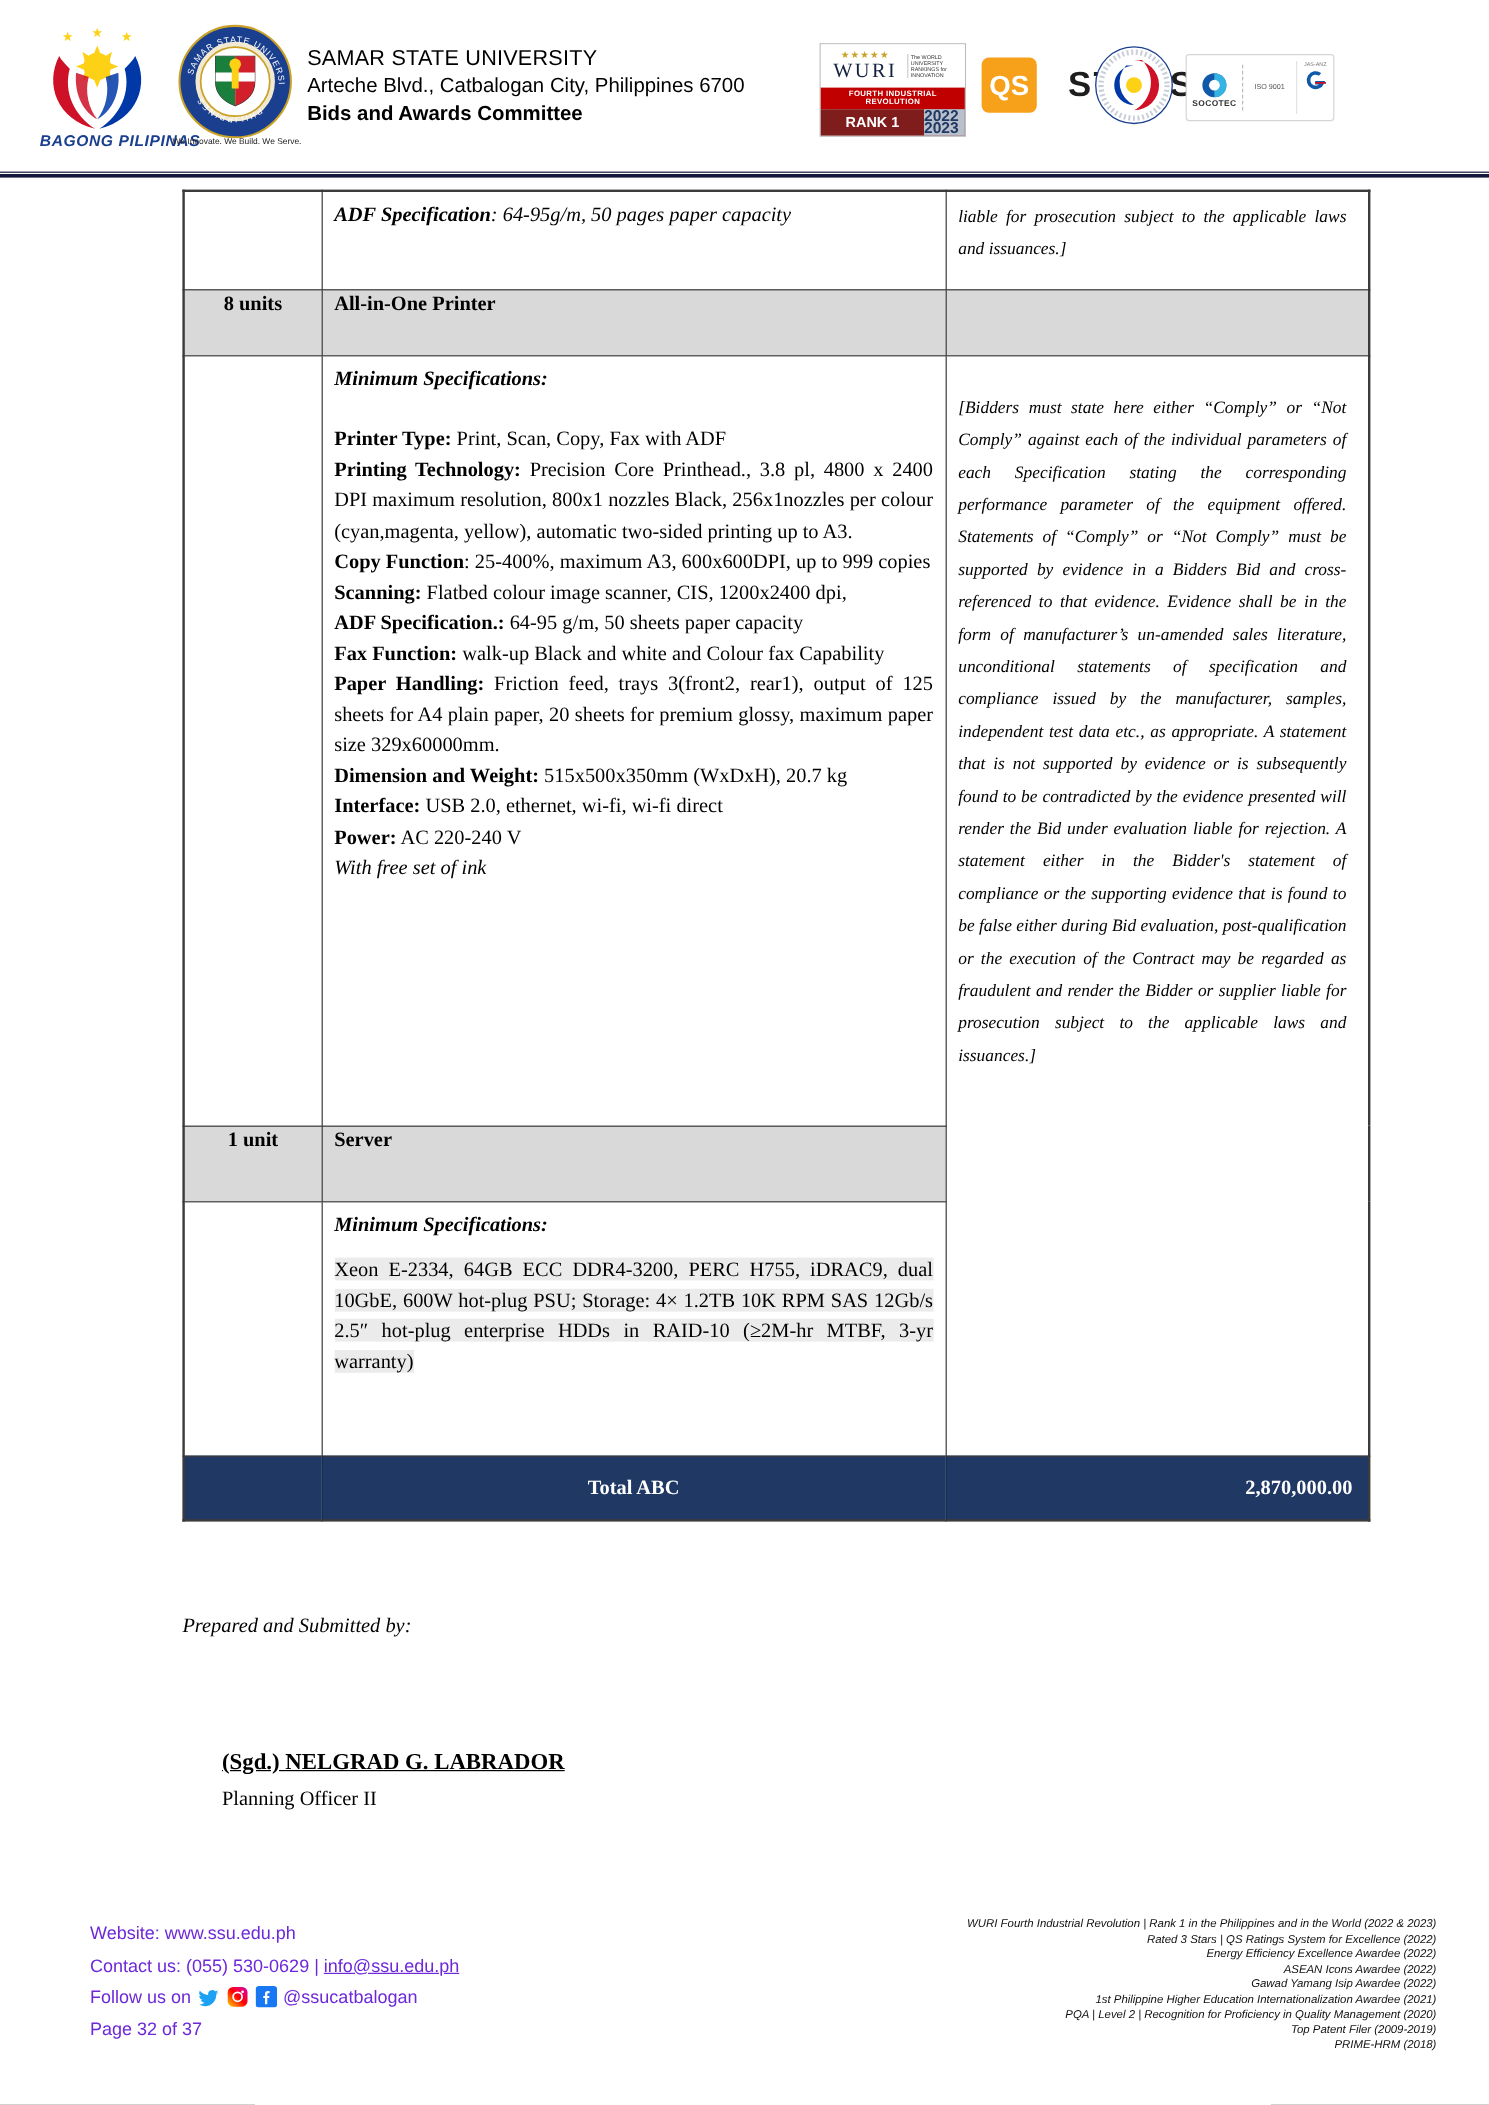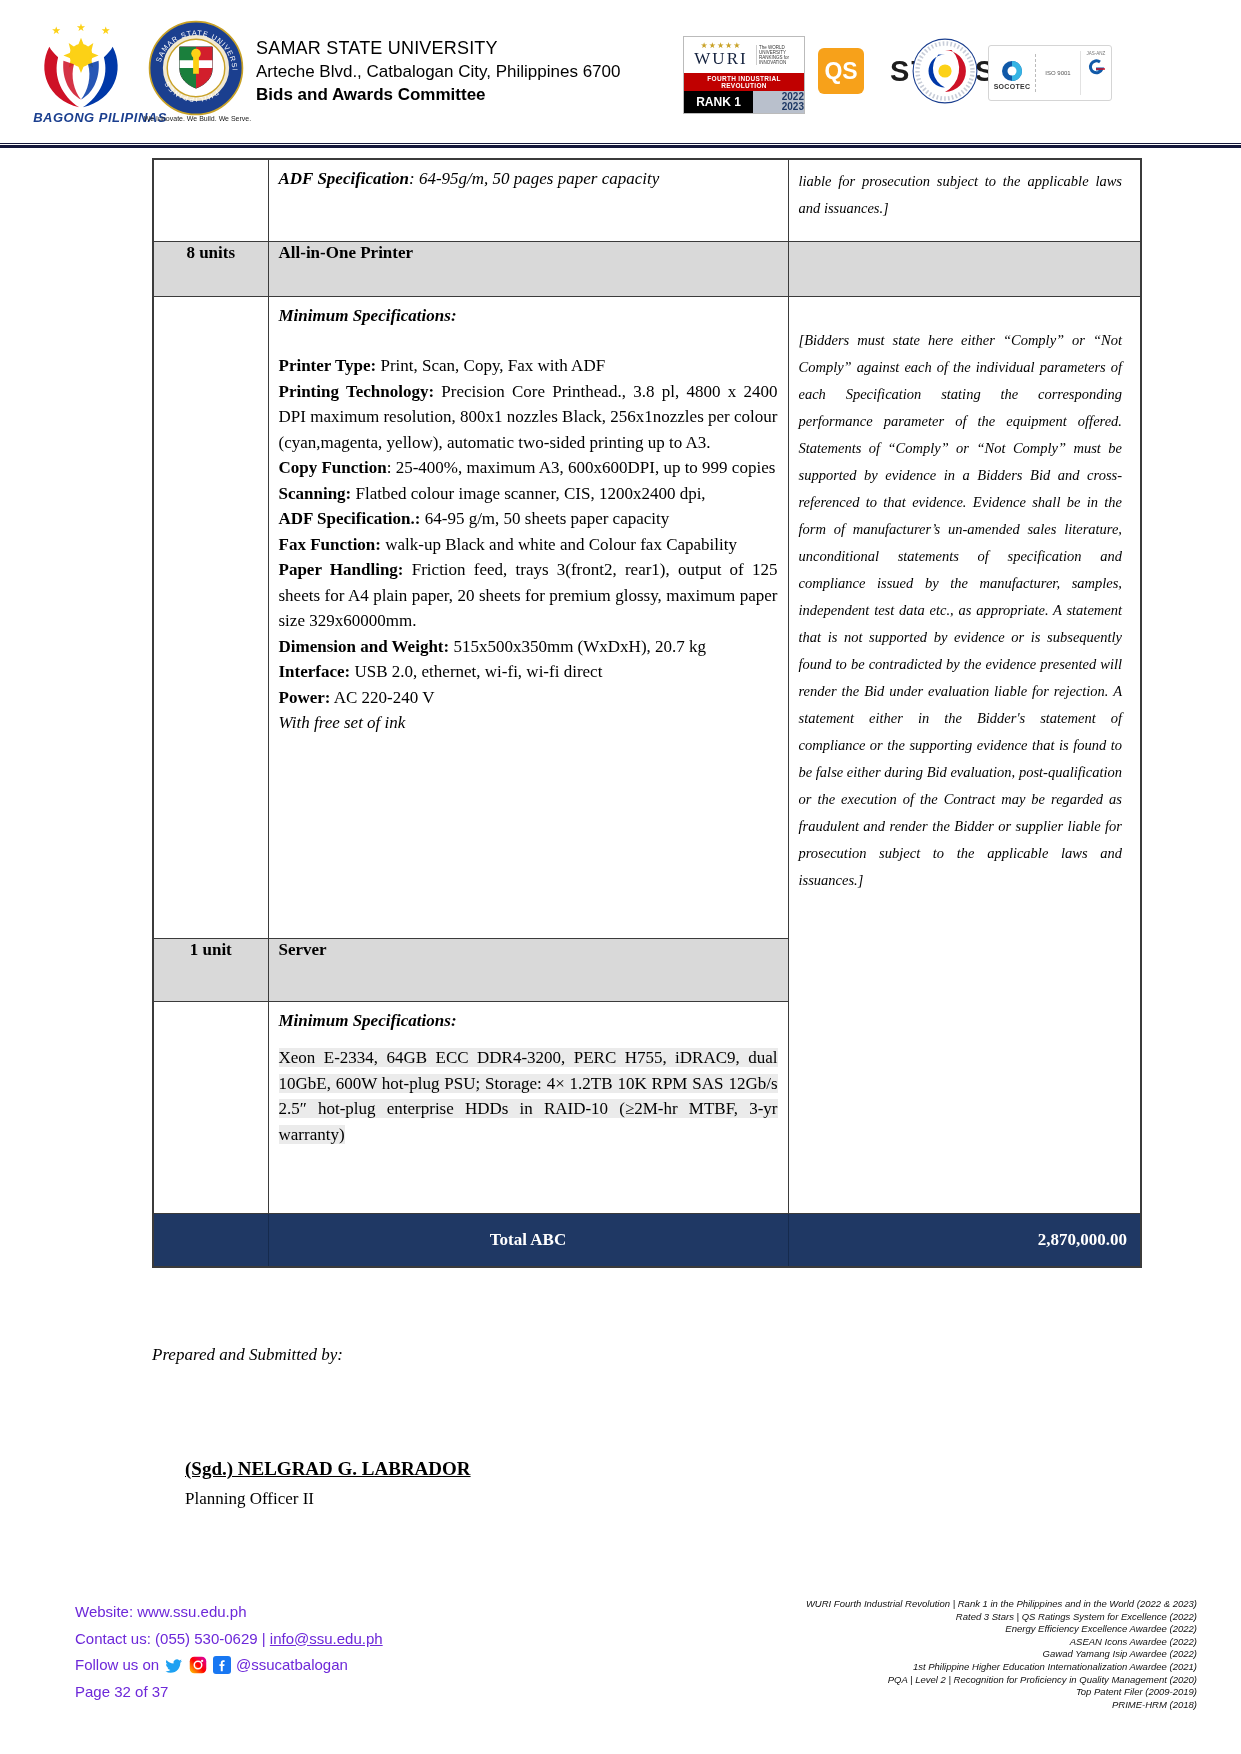--- a/index.html
+++ b/index.html
@@ -22,24 +22,24 @@
 
   .wuri{position:absolute;left:683px;top:36px;width:120px;height:76px;border:1px solid #bbb;
         font-family:"Liberation Sans",sans-serif;display:flex;flex-direction:column;}
   .wuri-top{flex:1;display:flex;background:#fff;align-items:center;padding:1px 2px;}
   .wuri-left{width:70px;text-align:center;}
   .wuri-stars{font-size:8px;color:#c9a227;line-height:8px;letter-spacing:1px;}
   .wuri-name{font-family:"Liberation Serif",serif;font-size:17px;letter-spacing:2px;color:#14213d;line-height:18px;}
   .wuri-tag{flex:1;font-size:4.5px;line-height:5px;color:#333;border-left:1px solid #ccc;padding-left:2px;}
   .wuri-band{background:#C00000;color:#fff;font-size:6.5px;font-weight:bold;text-align:center;
              padding:2px 0;letter-spacing:.3px;}
-  .wuri-rank-row{display:flex;background:#000000;height:22px;}
+  .wuri-rank-row{display:flex;background:#7f1d1d;height:22px;}
   .wuri-rank{flex:1;color:#fff;font-weight:bold;font-size:12px;text-align:center;line-height:22px;}
-  .wuri-years{width:34px;background:#b9c0cc;color:#1F3864;font-size:10px;font-weight:bold;
-              text-align:right;line-height:10px;padding-top:1px;padding-left:17px;}
+  .wuri-years{width:34px;background:#b9c0cc;color:#1F3864;font-size:13px;font-weight:bold;
+              text-align:left;line-height:10px;padding-top:1px;}
 
   .qs-wrap{position:absolute;left:818px;top:48px;display:flex;align-items:center;
            font-family:"Liberation Sans",sans-serif;gap:16px;}
   .qs-box{width:46px;height:46px;background:#F7A11A;border-radius:6px;color:#fff;
           font-weight:bold;font-size:23px;display:flex;align-items:center;justify-content:center;}
   .qs-stars{font-size:29px;font-weight:bold;color:#1d1d1d;letter-spacing:2px;margin-left:10px;}
 
   .pqa{position:absolute;left:912px;top:38px;width:66px;height:66px;}
   .soc-box{position:absolute;left:988px;top:45px;width:122px;height:54px;background:#fff;
            border:1px solid #d5d5d5;border-radius:3px;display:flex;align-items:center;

